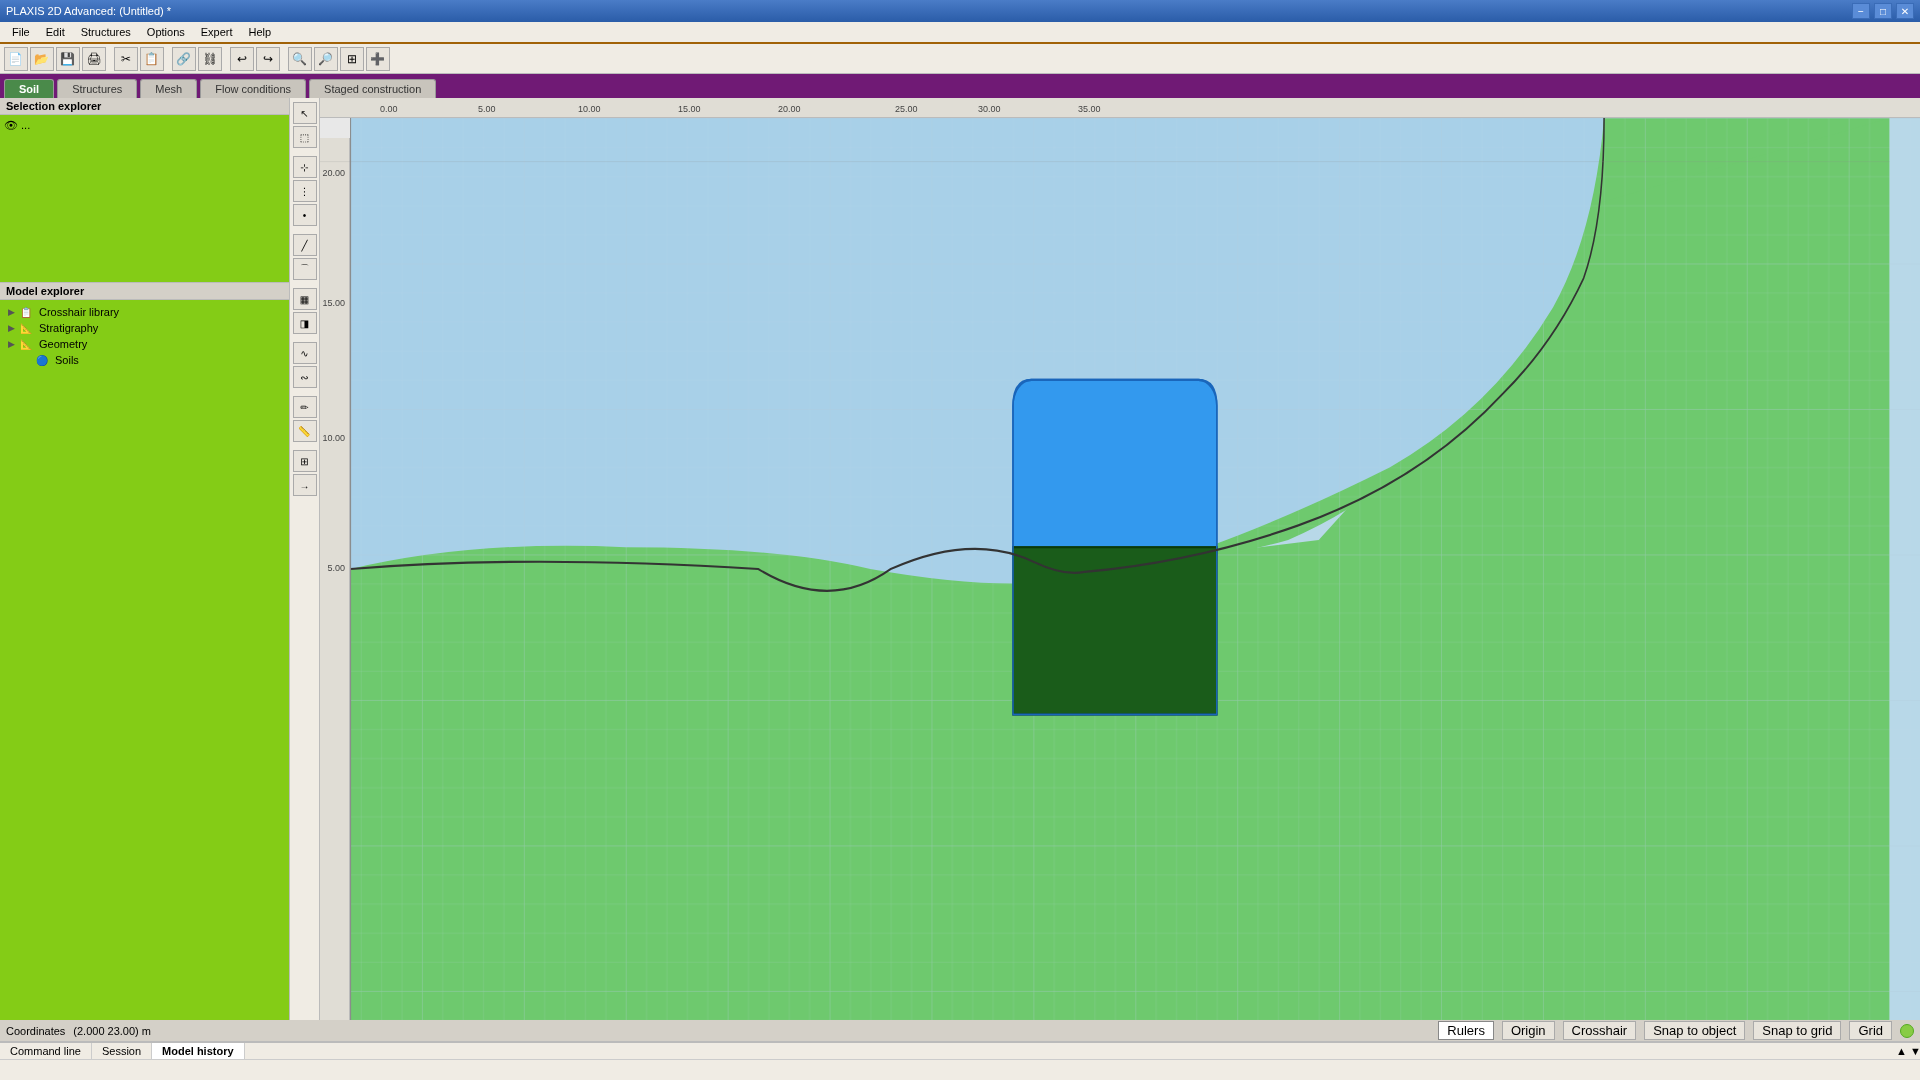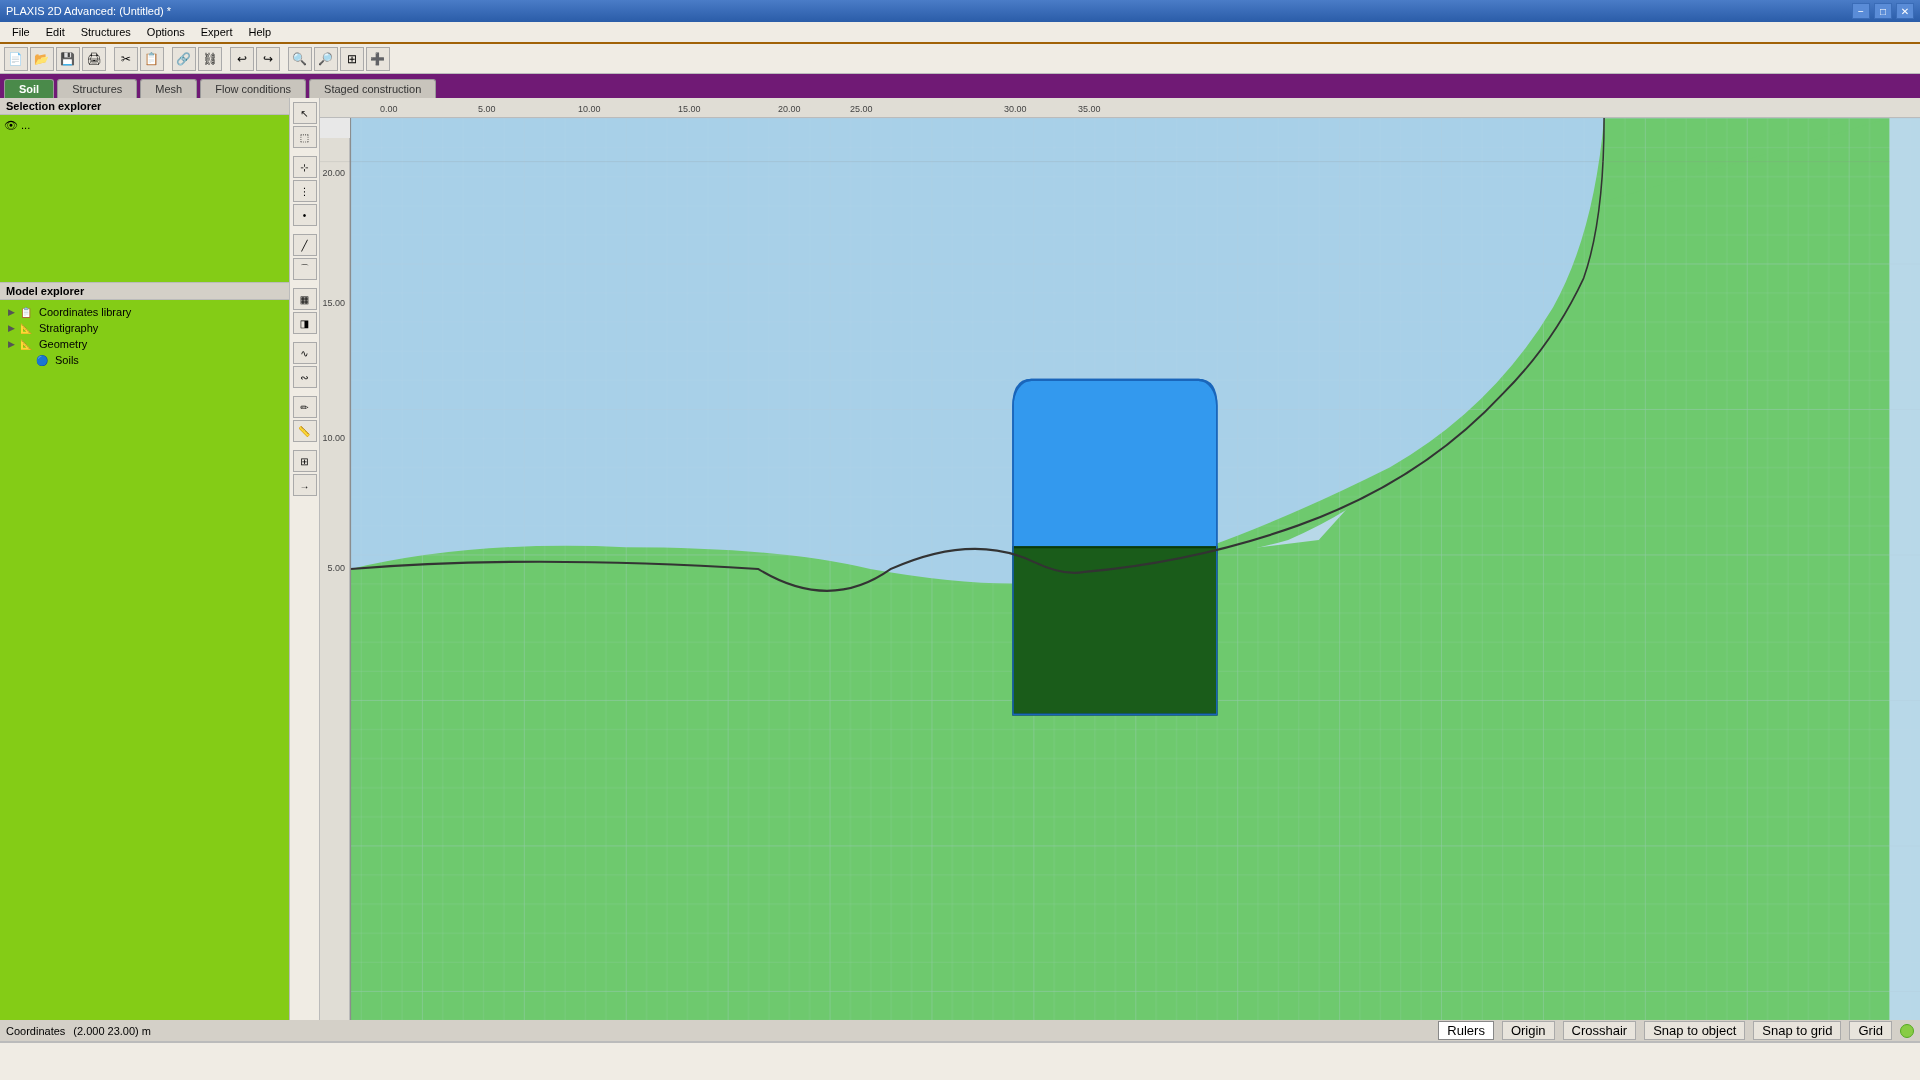--- a/index.html
+++ b/index.html
@@ -315,21 +315,21 @@
     </div>
 
     <div id="model-explorer">
       <div class="panel-header">
         <span>Model explorer</span>
       </div>
       <div class="panel-content">
         <div class="tree-item">
           <span class="tree-expand">▶</span>
           <span class="tree-icon">📋</span>
-          <span>Coordinates library</span>
+          <span>Crosshair library</span>
         </div>
         <div class="tree-item">
           <span class="tree-expand">▶</span>
           <span class="tree-icon">📐</span>
           <span>Stratigraphy</span>
         </div>
         <div class="tree-item">
           <span class="tree-expand">▶</span>
           <span class="tree-icon">📐</span>
           <span>Geometry</span>
@@ -368,22 +368,22 @@
   </div>
 
   <div id="canvas-area">
 
     <div id="ruler-top">
       <span class="ruler-mark" style="left: 60px;">0.00</span>
       <span class="ruler-mark" style="left: 158px;">5.00</span>
       <span class="ruler-mark" style="left: 258px;">10.00</span>
       <span class="ruler-mark" style="left: 358px;">15.00</span>
       <span class="ruler-mark" style="left: 458px;">20.00</span>
-      <span class="ruler-mark" style="left: 530px;">25.00</span>
-      <span class="ruler-mark" style="left: 684px;">30.00</span>
+      <span class="ruler-mark" style="left: 575px;">25.00</span>
+      <span class="ruler-mark" style="left: 658px;">30.00</span>
       <span class="ruler-mark" style="left: 758px;">35.00</span>
     </div>
 
     <div id="canvas-main">
 
       <div id="ruler-left">
         <span class="ruler-mark-v" style="top: 30px;">20.00</span>
         <span class="ruler-mark-v" style="top: 160px;">15.00</span>
         <span class="ruler-mark-v" style="top: 295px;">10.00</span>
         <span class="ruler-mark-v" style="top: 425px;">5.00</span>
@@ -434,14 +434,22 @@
   <button class="status-btn active">Rulers</button>
   <button class="status-btn">Origin</button>
   <button class="status-btn">Crosshair</button>
   <button class="status-btn">Snap to object</button>
   <button class="status-btn">Snap to grid</button>
   <button class="status-btn">Grid</button>
   <div style="width:14px;height:14px;background:#88cc44;border-radius:50%;border:1px solid #55aa22;"></div>
 </div>
 
 <div id="command-area">
+  <div id="command-header">
+    <div class="cmd-tab">Command line</div>
+    <div class="cmd-tab">Session</div>
+    <div class="cmd-tab active">Model history</div>
+    <div style="flex:1"></div>
+    <div style="width:14px; cursor:pointer; padding:2px 4px;">▲</div>
+    <div style="width:14px; cursor:pointer; padding:2px 4px;">▼</div>
+  </div>
 
 </div>
 
 </body></html>

